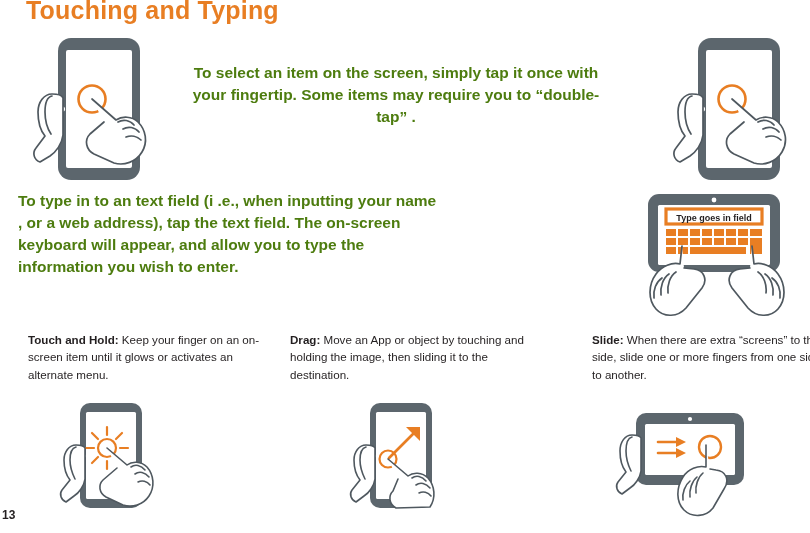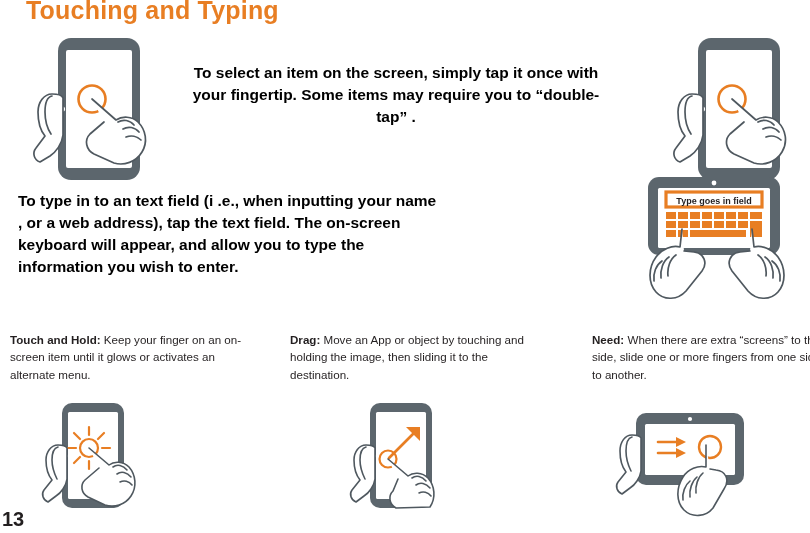--- a/index.html
+++ b/index.html
@@ -29,60 +29,60 @@
     font-weight: bold;
     color: #e87e23;
     letter-spacing: 0.2px;
   }
 
   
   .para {
     position: absolute;
     font-size: 15.5px;
     line-height: 1.42;
-    color: #000000;
+    color: #4d7c0f;
     font-weight: 600;
   }
   #intro-paragraph {
     left: 186px;
     top: 62px;
     width: 420px;
     text-align: center;
   }
   #typing-paragraph {
     left: 18px;
     top: 190px;
     width: 420px;
     text-align: left;
   }
 
   
   .gesture-col {
     position: absolute;
     width: 240px;
   }
-  #gesture-col-0 { left: 10px;  top: 331px; }
+  #gesture-col-0 { left: 28px;  top: 331px; }
   #gesture-col-1 { left: 290px; top: 331px; }
   #gesture-col-2 { left: 592px; top: 331px; }
 
   .gesture-text {
     font-size: 11.6px;
     line-height: 1.5;
     color: #231f20;
   }
   .gesture-text .lead {
     font-weight: bold;
   }
 
   
   #page-number {
     position: absolute;
     left: 2px;
     top: 508px;
-    font-size: 20px;
+    font-size: 12px;
     font-weight: 600;
     color: #231f20;
   }
 
   
   .art {
     position: absolute;
   }
   .art svg { display: block; overflow: visible; }
 
@@ -139,21 +139,21 @@
         <path d="M96 86 C101 83 108 84 112 89"></path>
         <path d="M101 93 C106 90 113 91 117 96"></path>
         <path d="M104 101 C109 99 115 100 119 104"></path>
       </g>
     </svg>
   </div>
 
   <div class="para" id="typing-paragraph">To type in to an  text field (i .e., when inputting  your name , or a web address), tap the text field.  The on-screen keyboard will appear, and allow you to type the information you wish to enter.</div>
 
 
-  <div class="art" style="left:622px; top:175px;">
+  <div class="art" style="left:622px; top:192px;">
     <svg width="188" height="125" viewBox="0 0 188 125" aria-hidden="true">
       <rect x="26" y="2" width="132" height="78" rx="11" ry="11" fill="#5c666d"></rect>
       <rect x="36" y="13" width="112" height="60" rx="1.5" ry="1.5" fill="#ffffff"></rect>
       <circle cx="92" cy="8" r="2.4" fill="#ffffff"></circle>
 
       <rect x="44" y="17" width="96" height="15" fill="none" stroke="#e87e23" stroke-width="3.2"></rect>
       <text class="fieldlabel" x="92" y="28.5" font-size="9" text-anchor="middle">Type goes in field</text>
 
       <g fill="#e87e23">
 
@@ -255,21 +255,21 @@
           <path d="M80 77 C84 74 90 75 94 80"></path>
           <path d="M84 84 C88 81 94 82 98 87"></path>
           <path d="M87 92 C91 90 96 91 99 95"></path>
         </g>
       </svg>
     </div>
   </div>
 
   <div class="gesture-col" id="gesture-col-2">
     <div class="gesture-text">
-      <span class="lead">Need:</span><span> When there are extra “screens” to the side, slide one or more fingers from one side to another.</span>
+      <span class="lead">Slide:</span><span> When there are extra “screens” to the side, slide one or more fingers from one side to another.</span>
     </div>
     <div class="art" style="left:22px; top:80px;">
       <svg width="170" height="110" viewBox="0 0 170 110" aria-hidden="true">
         <rect x="22" y="2" width="108" height="72" rx="10" ry="10" fill="#5c666d"></rect>
         <rect x="31" y="13" width="90" height="51" rx="1.5" ry="1.5" fill="#ffffff"></rect>
         <circle cx="76" cy="8" r="2.1" fill="#ffffff"></circle>
 
         <g>
           <line x1="44" y1="31" x2="62" y2="31" stroke="#e87e23" stroke-width="2.6" stroke-linecap="round"></line>
           <path d="M62 26 L72 31 L62 36 Z" fill="#e87e23"></path>

